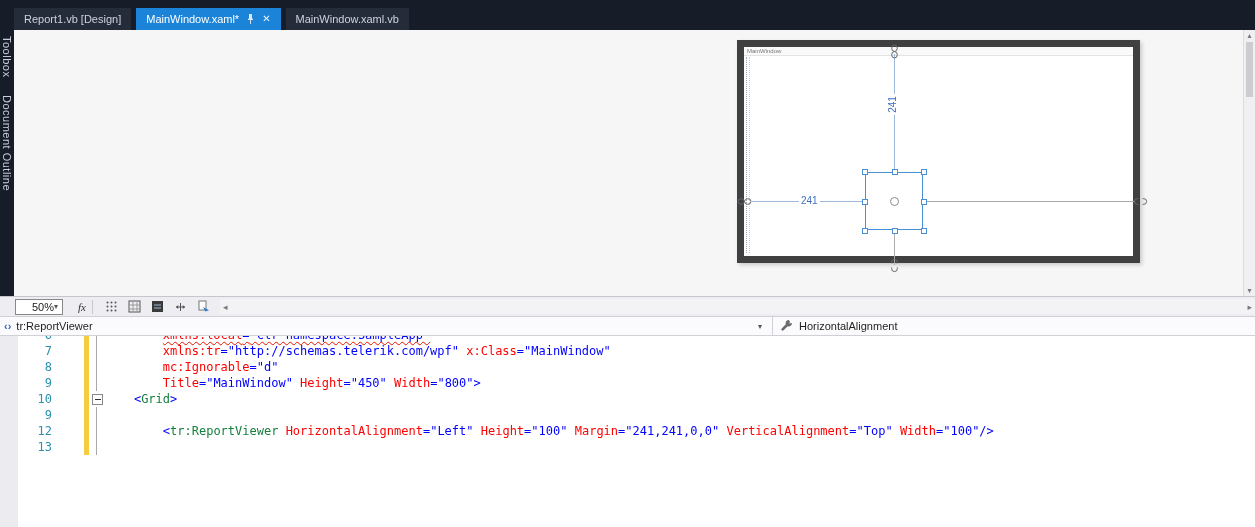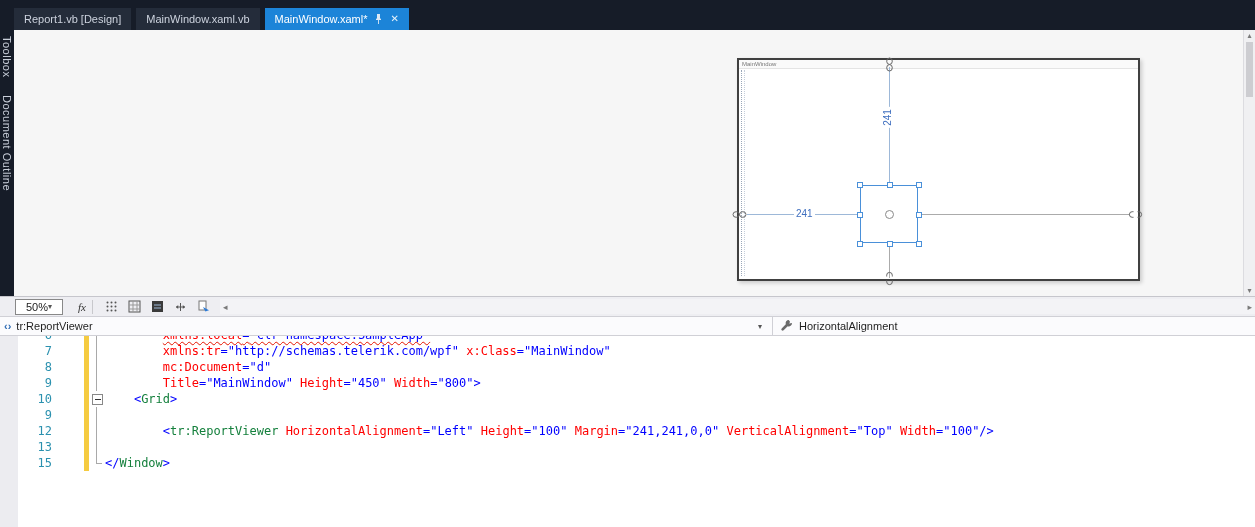--- a/index.html
+++ b/index.html
@@ -17,22 +17,22 @@
   .tab .tab-btn{margin-left:7px;display:inline-flex;align-items:center;color:#E8F2FA;font-size:10px;line-height:1}
 
   
   .main{flex:none;height:266px;display:flex}
   .side-strip{width:14px;background:#161C28;display:flex;flex-direction:column;align-items:center;flex:none}
   .vtab{writing-mode:vertical-rl;font-size:11px;color:#C9CFDA;letter-spacing:.5px;
     margin-top:6px;margin-bottom:12px;cursor:default}
 
   .design-surface{position:relative;width:1229px;height:266px;background:#F6F6F6;overflow:hidden;flex:none}
 
-  .artboard{position:absolute;left:723px;top:28px;width:403px;height:223px;background:#fff;
-    border:2px solid #404040;box-shadow:2px 2px 4px rgba(0,0,0,.18)}
+  .artboard{position:absolute;left:723px;top:10px;width:403px;height:223px;background:#fff;
+    border:7px solid #404040;box-shadow:2px 2px 4px rgba(0,0,0,.18)}
   .artboard-title{height:9px;font-size:6px;line-height:9px;color:#777;padding-left:3px;
     border-bottom:1px solid #E4E4E4;background:#FAFAFA;overflow:hidden}
   .dotted-edge{position:absolute;left:2px;top:10px;bottom:3px;width:0;border-left:1px dotted #9AA7B8}
   .dotted-edge2{position:absolute;left:5px;top:10px;bottom:3px;width:0;border-left:1px dotted #C5CEDA}
 
   .dim-line-v{position:absolute;left:150px;top:7px;height:118px;width:0;border-left:1px solid #9DB8D8}
   .dim-line-h{position:absolute;left:8px;top:154px;width:113px;height:0;border-top:1px solid #9DB8D8}
   .ext-line-b{position:absolute;left:150px;top:183px;height:35px;width:0;border-left:1px solid #ABABAB}
   .ext-line-r{position:absolute;left:179px;top:154px;width:212px;height:0;border-top:1px solid #ABABAB}
 
@@ -53,21 +53,21 @@
   .v-scrollbar{width:12px;background:#F0F0F2;border-left:1px solid #DCDCE0;flex:none;
     position:relative;font-size:8px;color:#7A7A7A;text-align:center}
   .v-scrollbar .up{position:absolute;top:1px;left:0;right:0}
   .v-scrollbar .down{position:absolute;bottom:1px;left:0;right:0}
   .v-thumb{position:absolute;left:2px;right:2px;top:12px;height:55px;background:#CDCDD1}
 
   
   .zoombar{height:20px;background:#EEEEF2;border-top:1px solid #C6C6CC;display:flex;
     align-items:center;padding-left:15px;flex:none;gap:4px}
   .zoom-select{width:48px;height:16px;background:#fff;border:1px solid #888;display:flex;
-    align-items:center;justify-content:center;padding:0 7px;font-size:11px;color:#222}
+    align-items:center;justify-content:flex-start;padding:0 16px;font-size:11px;color:#222}
   .zoom-select .dd{font-size:8px;color:#555}
   .zbtn{width:19px;height:16px;display:flex;align-items:center;justify-content:flex-end;cursor:default}
   .zbtn i{font-family:"Liberation Serif",serif;font-size:11px;color:#333}
   .zsep{width:1px;height:14px;background:#C8C8CC;margin:0 2px}
   .h-scrollbar{flex:1;height:15px;background:#F3F3F6;margin-left:6px;position:relative;
     display:flex;align-items:center;justify-content:space-between;padding:0 3px;
     font-size:9px;color:#7A7A7A}
 
   
   .splitbar{height:22px;background:#EFEFF2;border-top:1px solid #C6C6CC;display:flex;
@@ -113,32 +113,32 @@
 </style>
 </head>
 <body>
 
 <div class="app">
 
   <div class="tabstrip">
     <div class="tab">
       <span>Report1.vb [Design]</span>
     </div>
-    <div class="tab">
-      <span>MainWindow.xaml.vb</span>
-    </div>
     <div class="tab active">
       <span>MainWindow.xaml*</span>
       <span class="tab-btn">
         <svg width="9" height="12" viewBox="0 0 9 12">
             <path d="M3 1h3v4.2l1 .8v1H2v-1l1-.8z" fill="#DDE8F4"></path>
             <rect x="4.1" y="7" width="0.9" height="4" fill="#DDE8F4"></rect>
           </svg>
       </span>
       <span class="tab-btn">✕</span>
+    </div>
+    <div class="tab">
+      <span>MainWindow.xaml.vb</span>
     </div>
   </div>
 
   <div class="main">
     <div class="side-strip">
       <span class="vtab">Toolbox</span>
       <span class="vtab">Document Outline</span>
     </div>
 
     <div class="design-surface">
@@ -267,23 +267,22 @@
           <path d="M12 3.2a3.2 3.2 0 0 1-4.3 3L3.6 10.3a1.3 1.3 0 1 1-1.9-1.9L5.8 4.3A3.2 3.2 0 0 1 8.8 0L10 1.8 9.3 3.7l1.9-.7z" fill="#6B6B6B"></path>
         </svg>
       <span>HorizontalAlignment</span>
     </div>
   </div>
 
   <div class="editor">
     <div class="code-lines">
         <div class="cl clip"><span class="ln">6</span><span class="chg on"></span><span class="ol line"></span><span class="cd"><span class="tk-p">        </span><span class="tk-a sq">xmlns:local</span><span class="tk-d sq">=</span><span class="tk-v sq">"clr-namespace:SampleApp"</span></span></div>
         <div class="cl"><span class="ln">7</span><span class="chg on"></span><span class="ol line"></span><span class="cd"><span class="tk-p">        </span><span class="tk-a">xmlns:tr</span><span class="tk-d">=</span><span class="tk-v">"http://schemas.telerik.com/wpf"</span><span class="tk-p"> </span><span class="tk-a">x:Class</span><span class="tk-d">=</span><span class="tk-v">"MainWindow"</span></span></div>
-        <div class="cl"><span class="ln">8</span><span class="chg on"></span><span class="ol line"></span><span class="cd"><span class="tk-p">        </span><span class="tk-a">mc:Document</span><span class="tk-d">=</span><span class="tk-v">"d"</span></span></div>
+        <div class="cl"><span class="ln">8</span><span class="chg on"></span><span class="ol line"></span><span class="cd"><span class="tk-p">        </span><span class="tk-a">mc:Ignorable</span><span class="tk-d">=</span><span class="tk-v">"d"</span></span></div>
         <div class="cl"><span class="ln">9</span><span class="chg on"></span><span class="ol line"></span><span class="cd"><span class="tk-p">        </span><span class="tk-a">Title</span><span class="tk-d">=</span><span class="tk-v">"MainWindow"</span><span class="tk-p"> </span><span class="tk-a">Height</span><span class="tk-d">=</span><span class="tk-v">"450"</span><span class="tk-p"> </span><span class="tk-a">Width</span><span class="tk-d">=</span><span class="tk-v">"800"</span><span class="tk-d">&gt;</span></span></div>
         <div class="cl"><span class="ln">10</span><span class="chg on"></span><span class="ol box"></span><span class="cd"><span class="tk-p">    </span><span class="tk-d">&lt;</span><span class="tk-n">Grid</span><span class="tk-d">&gt;</span></span></div>
         <div class="cl"><span class="ln">9</span><span class="chg on"></span><span class="ol line"></span><span class="cd"></span></div>
         <div class="cl"><span class="ln">12</span><span class="chg on"></span><span class="ol line"></span><span class="cd"><span class="tk-p">        </span><span class="tk-d">&lt;</span><span class="tk-n">tr:ReportViewer</span><span class="tk-p"> </span><span class="tk-a">HorizontalAlignment</span><span class="tk-d">=</span><span class="tk-v">"Left"</span><span class="tk-p"> </span><span class="tk-a">Height</span><span class="tk-d">=</span><span class="tk-v">"100"</span><span class="tk-p"> </span><span class="tk-a">Margin</span><span class="tk-d">=</span><span class="tk-v">"241,241,0,0"</span><span class="tk-p"> </span><span class="tk-a">VerticalAlignment</span><span class="tk-d">=</span><span class="tk-v">"Top"</span><span class="tk-p"> </span><span class="tk-a">Width</span><span class="tk-d">=</span><span class="tk-v">"100"</span><span class="tk-d">/&gt;</span></span></div>
         <div class="cl"><span class="ln">13</span><span class="chg on"></span><span class="ol line"></span><span class="cd"></span></div>
-        <div class="cl"><span class="ln">15</span><span class="chg on"></span><span class="ol corner"></span><span class="cd"><span class="tk-d">&lt;/</span><span class="tk-n">Window</span><span class="tk-d">&gt;</span></span></div>
       </div>
   </div>
 
 </div>
 
 </body></html>

